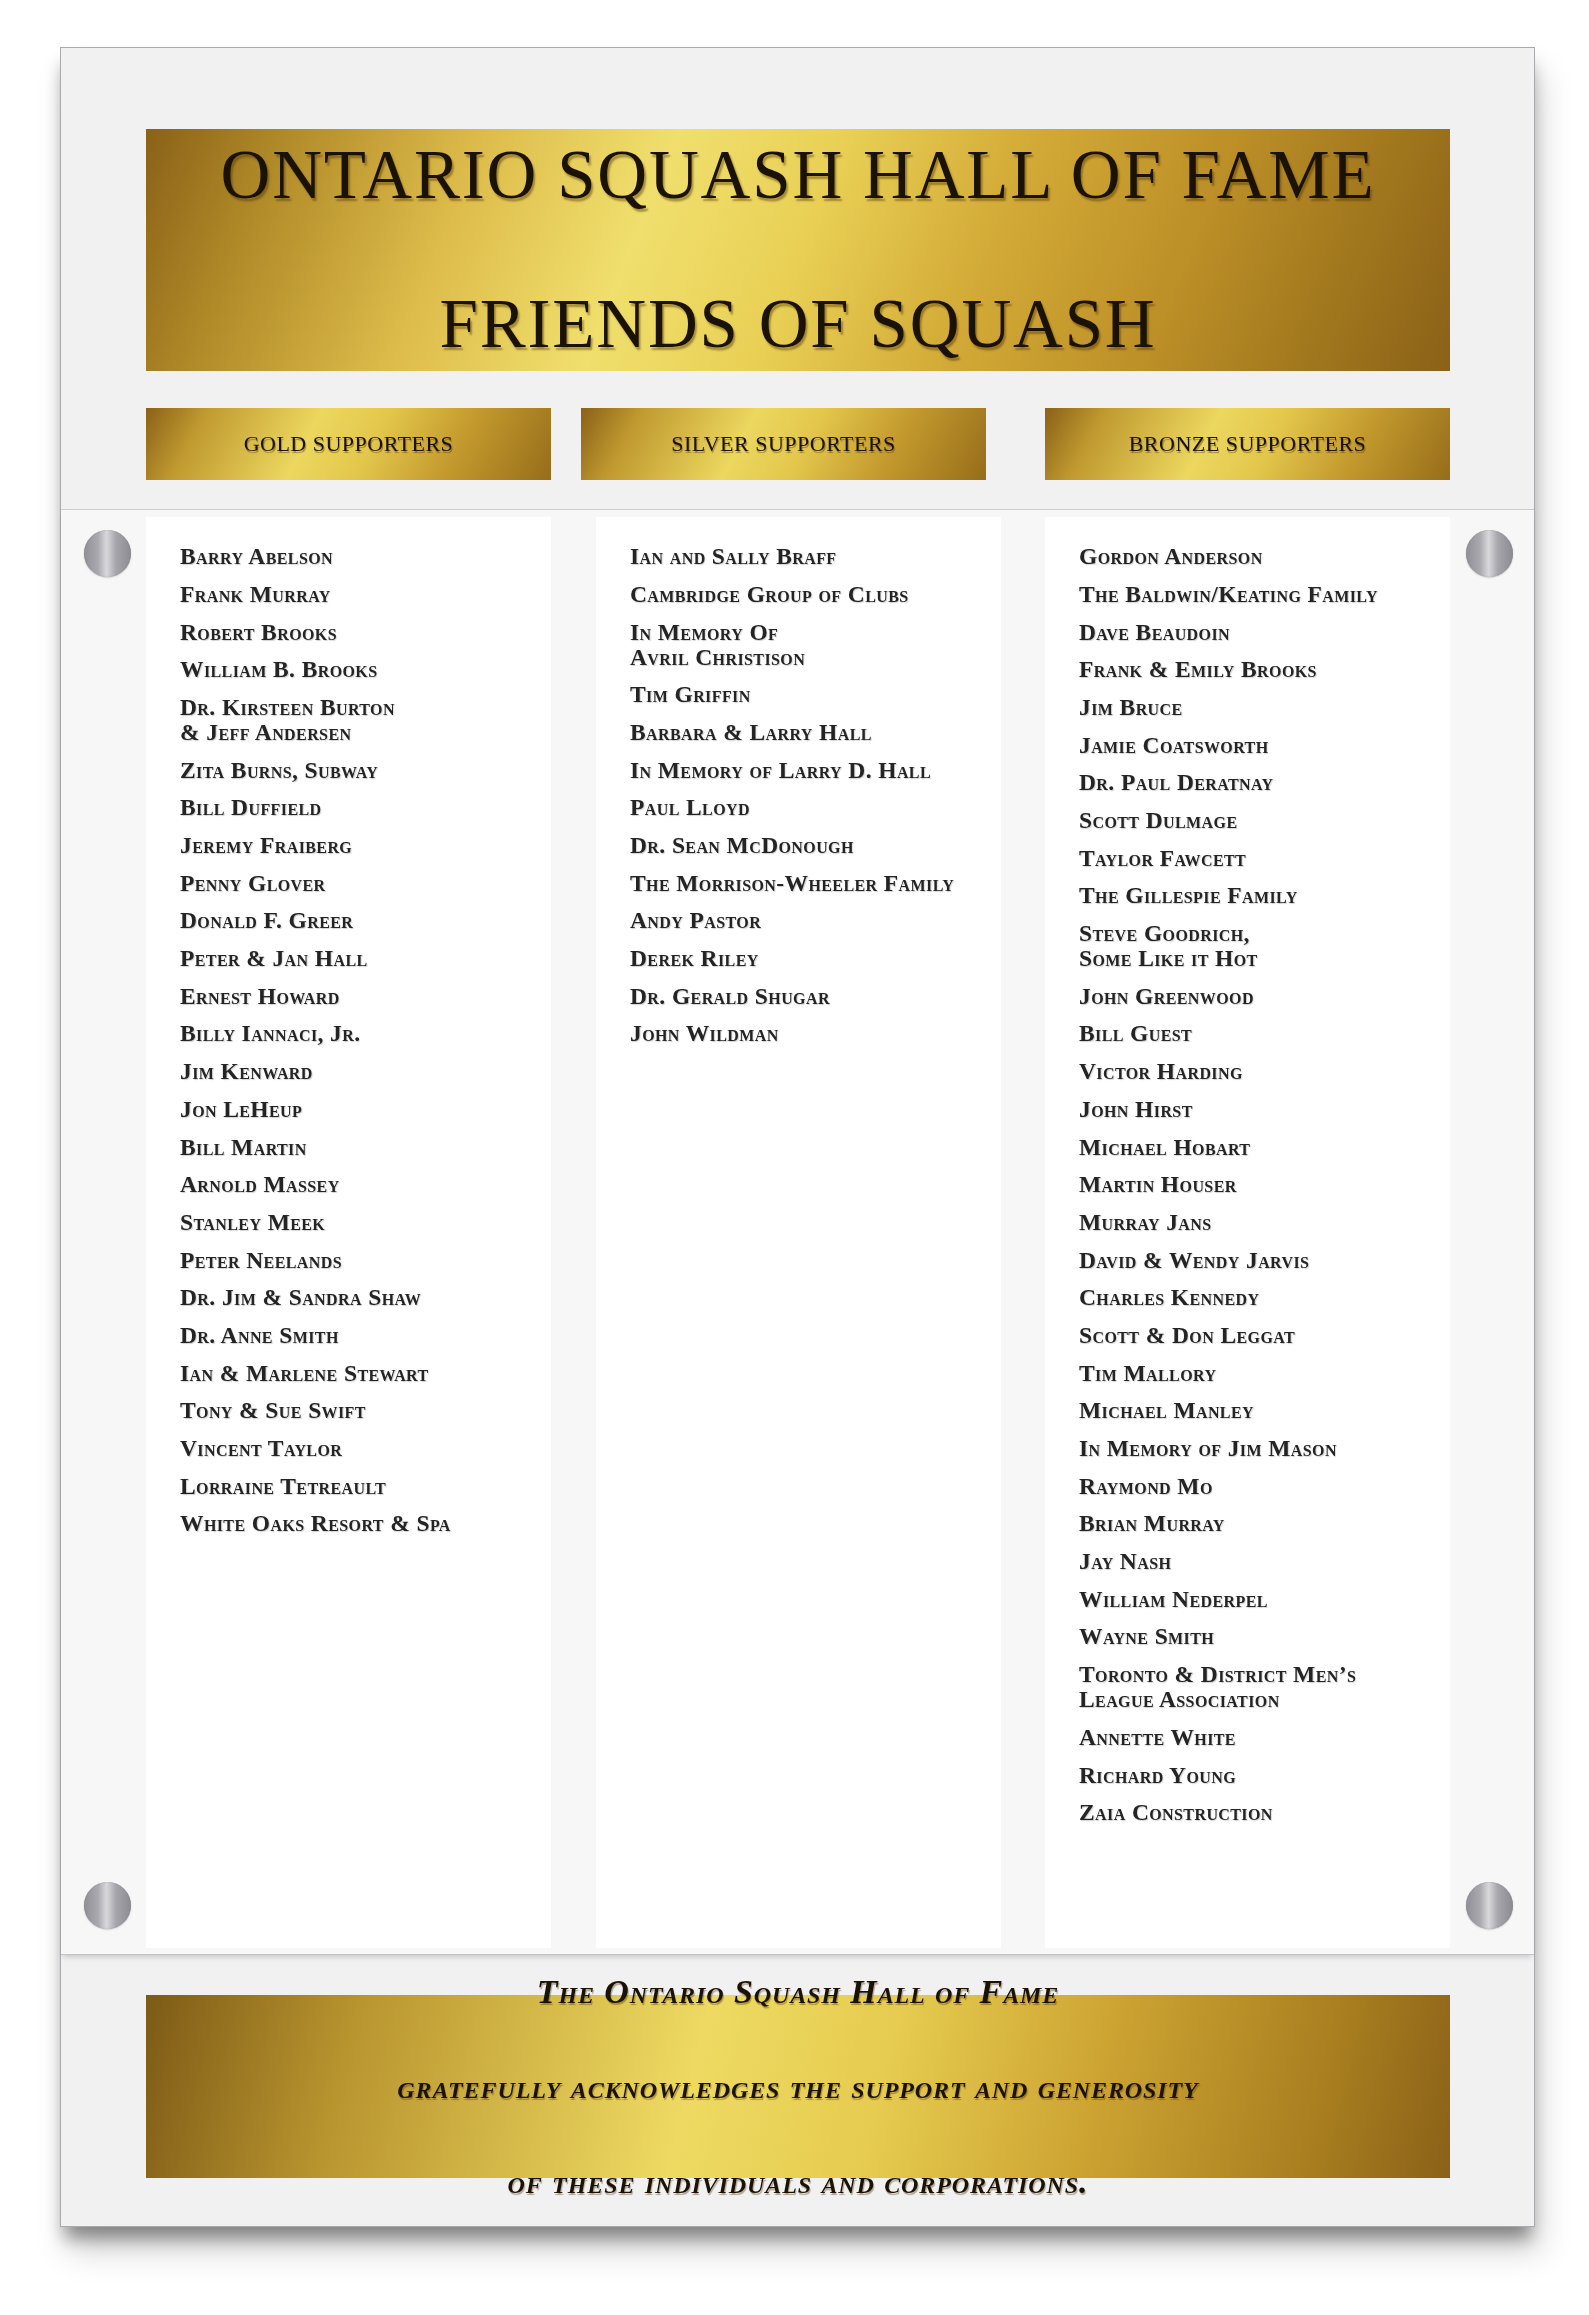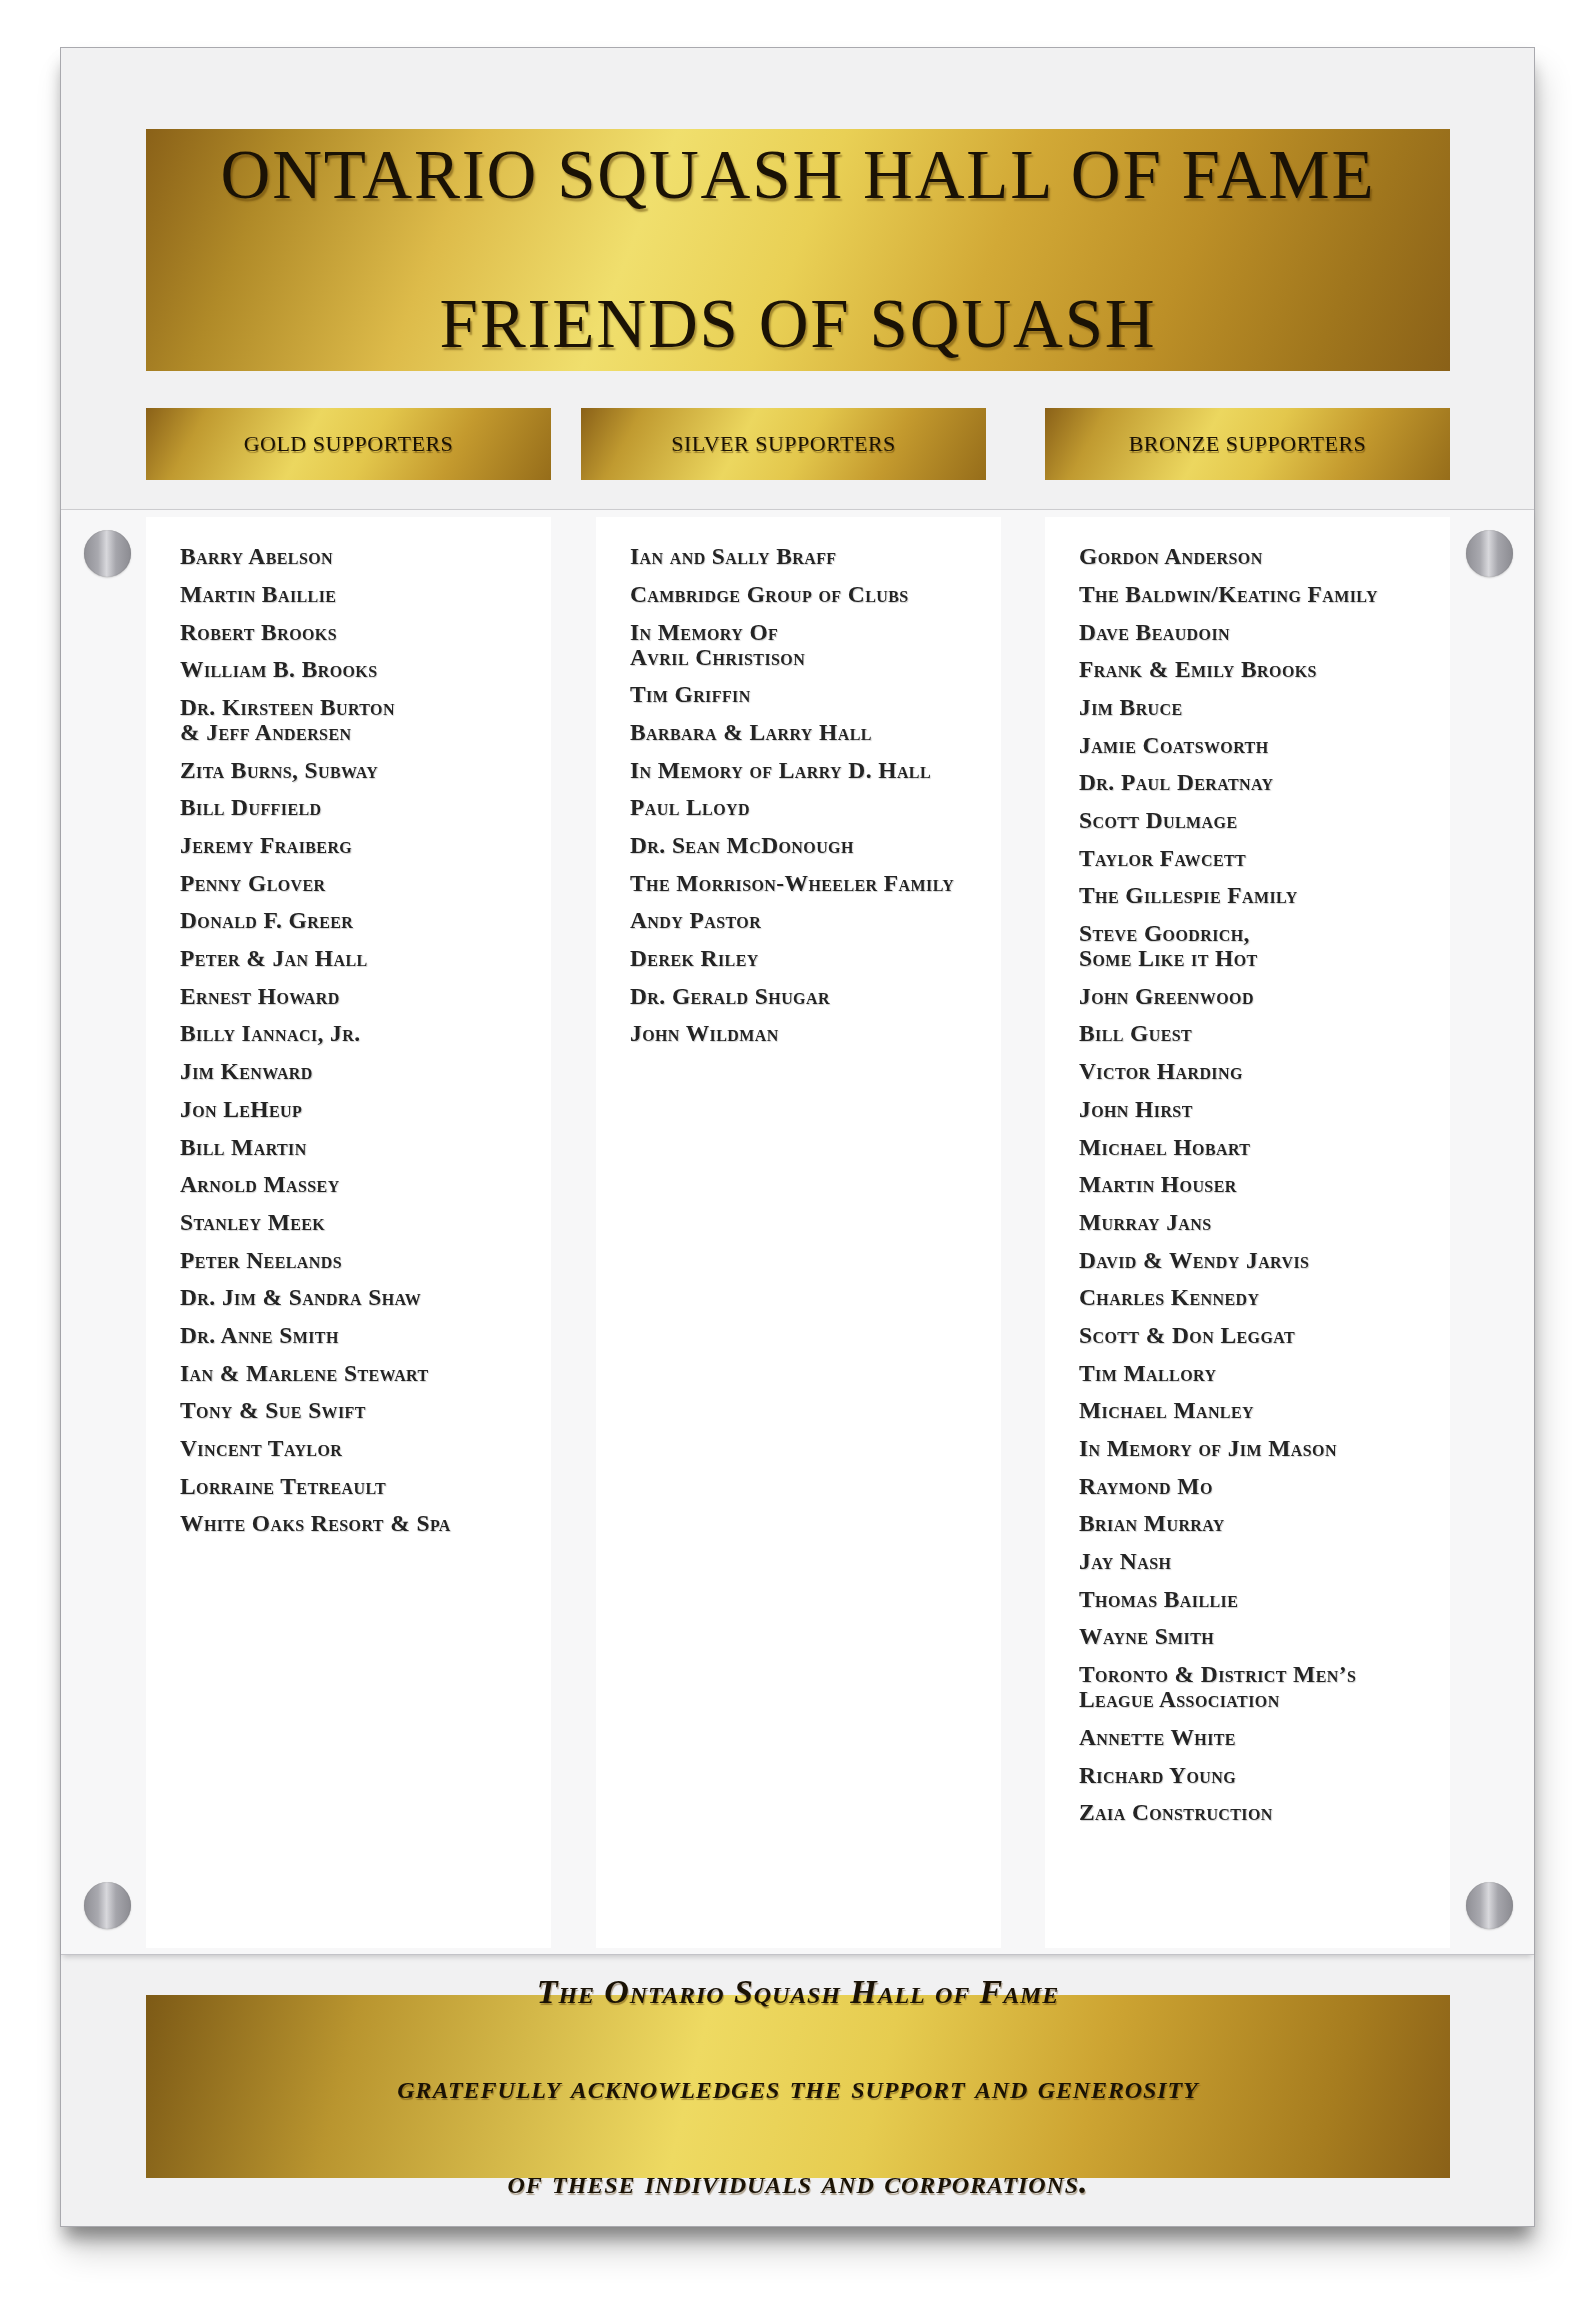--- a/index.html
+++ b/index.html
@@ -61,21 +61,21 @@
     <div class="plate gold-grad-2 col-header" id="hdr-bronze">BRONZE SUPPORTERS</div>
 
     <div class="band">
       <span class="screw" id="screw-tl"></span>
       <span class="screw" id="screw-tr"></span>
       <span class="screw" id="screw-bl"></span>
       <span class="screw" id="screw-br"></span>
 
       <div class="col" id="col-gold">
           <div class="entry">Barry Abelson</div>
-          <div class="entry">Martin Baillie</div>
+          <div class="entry">Frank Murray</div>
           <div class="entry">Robert Brooks</div>
           <div class="entry">William B. Brooks</div>
           <div class="entry">Dr. Kirsteen Burton
 &amp; Jeff Andersen</div>
           <div class="entry">Zita Burns, Subway</div>
           <div class="entry">Bill Duffield</div>
           <div class="entry">Jeremy Fraiberg</div>
           <div class="entry">Penny Glover</div>
           <div class="entry">Donald F. Greer</div>
           <div class="entry">Peter &amp; Jan Hall</div>
@@ -133,21 +133,21 @@
           <div class="entry">Murray Jans</div>
           <div class="entry">David &amp; Wendy Jarvis</div>
           <div class="entry">Charles Kennedy</div>
           <div class="entry">Scott &amp; Don Leggat</div>
           <div class="entry">Tim Mallory</div>
           <div class="entry">Michael Manley</div>
           <div class="entry">In Memory of Jim Mason</div>
           <div class="entry">Raymond Mo</div>
           <div class="entry">Brian Murray</div>
           <div class="entry">Jay Nash</div>
-          <div class="entry">Thomas Baillie</div>
+          <div class="entry">William Nederpel</div>
           <div class="entry">Wayne Smith</div>
           <div class="entry">Toronto &amp; District Men’s
 League Association</div>
           <div class="entry">Annette White</div>
           <div class="entry">Richard Young</div>
           <div class="entry">Zaia Construction</div>
         </div>
     </div>
 
     <div class="plate gold-grad-3 footer-plate">

